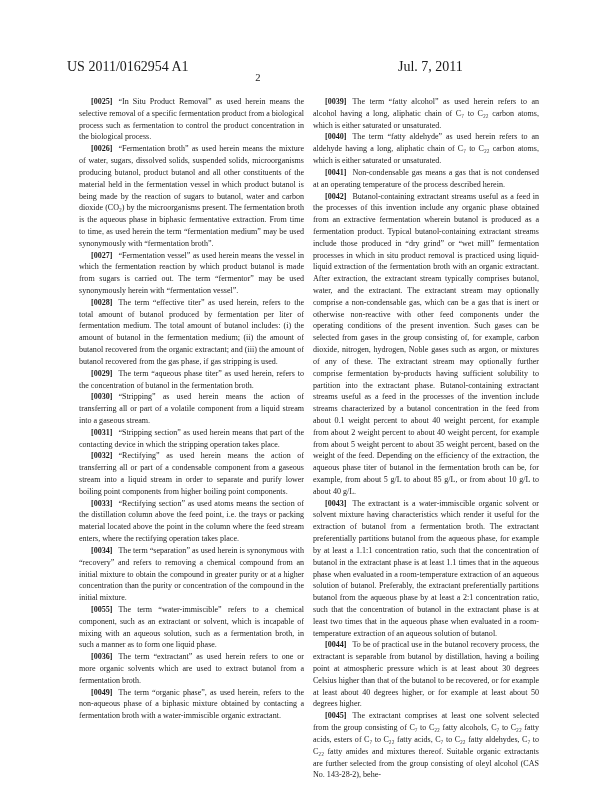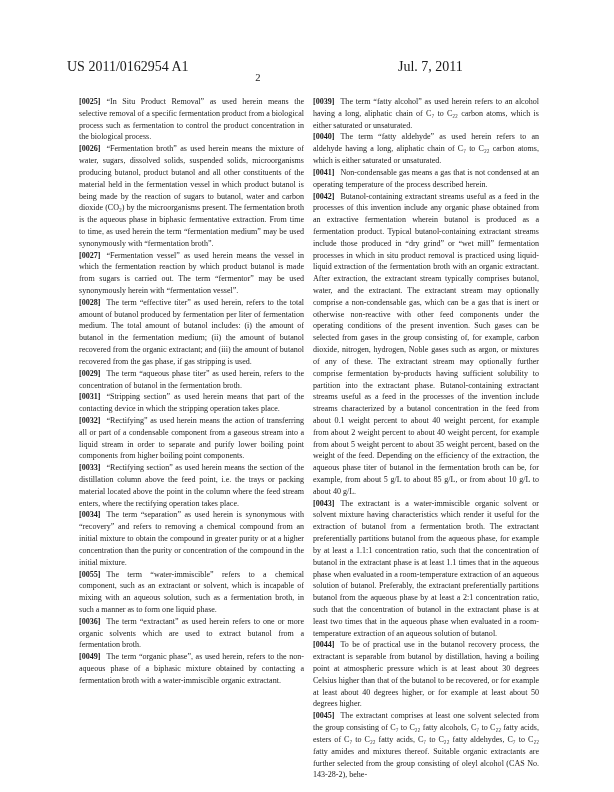--- a/index.html
+++ b/index.html
@@ -7,40 +7,41 @@
          font-family:"Liberation Serif", "DejaVu Serif", serif; color:#1a1a1a; }
   .hdr-left { position:absolute; left:67px; top:59px; font-size:14px; }
   .hdr-right { position:absolute; right:167px; top:59px; font-size:14px; }
   .hdr-right { right:auto; left:398px; }
   .page-num { position:absolute; left:253px; top:72px; font-size:10.6px; width:10px; text-align:center; }
   .col { position:absolute; top:96px; width:225px; font-size:8.05px; line-height:11.82px;
          text-align:justify; hyphens:manual; }
   .col.left { left:79px; }
   .col.right { left:313px; width:226px; }
   .para { margin:0; text-indent:0; }
-  .pnum { font-weight:bold; margin-right:6px; }
+  .pnum { font-weight:bold; margin-right:6px;margin-left:12px; }
 </style>
 </head>
 <body>
 
 <div>
   <span class="hdr-left">US 2011/0162954 A1</span>
   <span class="hdr-right">Jul. 7, 2011</span>
   <span class="page-num">2</span>
 </div>
 
 <div class="col left" id="col-left">
     <p class="para"><span class="pnum">[0025]</span><span>“In Situ Product Removal” as used herein means the selective removal of a specific fermentation product from a biological process such as fermentation to control the product concentration in the biological process.</span></p>
     <p class="para"><span class="pnum">[0026]</span><span>“Fermentation broth” as used herein means the mixture of water, sugars, dissolved solids, suspended solids, microorganisms producing butanol, product butanol and all other constituents of the material held in the fermentation vessel in which product butanol is being made by the reaction of sugars to butanol, water and carbon dioxide (CO₂) by the microorganisms present. The fermentation broth is the aqueous phase in biphasic fermentative extraction. From time to time, as used herein the term “fermentation medium” may be used synonymously with “fermentation broth”.</span></p>
     <p class="para"><span class="pnum">[0027]</span><span>“Fermentation vessel” as used herein means the vessel in which the fermentation reaction by which product butanol is made from sugars is carried out. The term “fermentor” may be used synonymously herein with “fermentation vessel”.</span></p>
     <p class="para"><span class="pnum">[0028]</span><span>The term “effective titer” as used herein, refers to the total amount of butanol produced by fermentation per liter of fermentation medium. The total amount of butanol includes: (i) the amount of butanol in the fermentation medium; (ii) the amount of butanol recovered from the organic extractant; and (iii) the amount of butanol recovered from the gas phase, if gas stripping is used.</span></p>
     <p class="para"><span class="pnum">[0029]</span><span>The term “aqueous phase titer” as used herein, refers to the concentration of butanol in the fermentation broth.</span></p>
+    <p class="para"><span class="pnum">[0030]</span><span>“Stripping” as used herein means the action of transferring all or part of a volatile component from a liquid stream into a gaseous stream.</span></p>
     <p class="para"><span class="pnum">[0031]</span><span>“Stripping section” as used herein means that part of the contacting device in which the stripping operation takes place.</span></p>
     <p class="para"><span class="pnum">[0032]</span><span>“Rectifying” as used herein means the action of transferring all or part of a condensable component from a gaseous stream into a liquid stream in order to separate and purify lower boiling point components from higher boiling point components.</span></p>
-    <p class="para"><span class="pnum">[0033]</span><span>“Rectifying section” as used herein means the section of the distillation column above the feed point, i.e. the trays or packing material located above the point in the column where the feed stream enters, where the rectifying operation takes place.</span></p>
+    <p class="para"><span class="pnum">[0033]</span><span>“Rectifying section” as used atoms means the section of the distillation column above the feed point, i.e. the trays or packing material located above the point in the column where the feed stream enters, where the rectifying operation takes place.</span></p>
     <p class="para"><span class="pnum">[0034]</span><span>The term “separation” as used herein is synonymous with “recovery” and refers to removing a chemical compound from an initial mixture to obtain the compound in greater purity or at a higher concentration than the purity or concentration of the compound in the initial mixture.</span></p>
     <p class="para"><span class="pnum">[0055]</span><span>The term “water-immiscible” refers to a chemical component, such as an extractant or solvent, which is incapable of mixing with an aqueous solution, such as a fermentation broth, in such a manner as to form one liquid phase.</span></p>
     <p class="para"><span class="pnum">[0036]</span><span>The term “extractant” as used herein refers to one or more organic solvents which are used to extract butanol from a fermentation broth.</span></p>
     <p class="para"><span class="pnum">[0049]</span><span>The term “organic phase”, as used herein, refers to the non-aqueous phase of a biphasic mixture obtained by contacting a fermentation broth with a water-immiscible organic extractant.</span></p>
   </div>
 <div class="col right" id="col-right">
     <p class="para"><span class="pnum">[0039]</span><span>The term “fatty alcohol” as used herein refers to an alcohol having a long, aliphatic chain of C₇ to C₂₂ carbon atoms, which is either saturated or unsaturated.</span></p>
     <p class="para"><span class="pnum">[0040]</span><span>The term “fatty aldehyde” as used herein refers to an aldehyde having a long, aliphatic chain of C₇ to C₂₂ carbon atoms, which is either saturated or unsaturated.</span></p>
     <p class="para"><span class="pnum">[0041]</span><span>Non-condensable gas means a gas that is not condensed at an operating temperature of the process described herein.</span></p>
     <p class="para"><span class="pnum">[0042]</span><span>Butanol-containing extractant streams useful as a feed in the processes of this invention include any organic phase obtained from an extractive fermentation wherein butanol is produced as a fermentation product. Typical butanol-containing extractant streams include those produced in “dry grind” or “wet mill” fermentation processes in which in situ product removal is practiced using liquid-liquid extraction of the fermentation broth with an organic extractant. After extraction, the extractant stream typically comprises butanol, water, and the extractant. The extractant stream may optionally comprise a non-condensable gas, which can be a gas that is inert or otherwise non-reactive with other feed components under the operating conditions of the present invention. Such gases can be selected from gases in the group consisting of, for example, carbon dioxide, nitrogen, hydrogen, Noble gases such as argon, or mixtures of any of these. The extractant stream may optionally further comprise fermentation by-products having sufficient solubility to partition into the extractant phase. Butanol-containing extractant streams useful as a feed in the processes of the invention include streams characterized by a butanol concentration in the feed from about 0.1 weight percent to about 40 weight percent, for example from about 2 weight percent to about 40 weight percent, for example from about 5 weight percent to about 35 weight percent, based on the weight of the feed. Depending on the efficiency of the extraction, the aqueous phase titer of butanol in the fermentation broth can be, for example, from about 5 g/L to about 85 g/L, or from about 10 g/L to about 40 g/L.</span></p>

